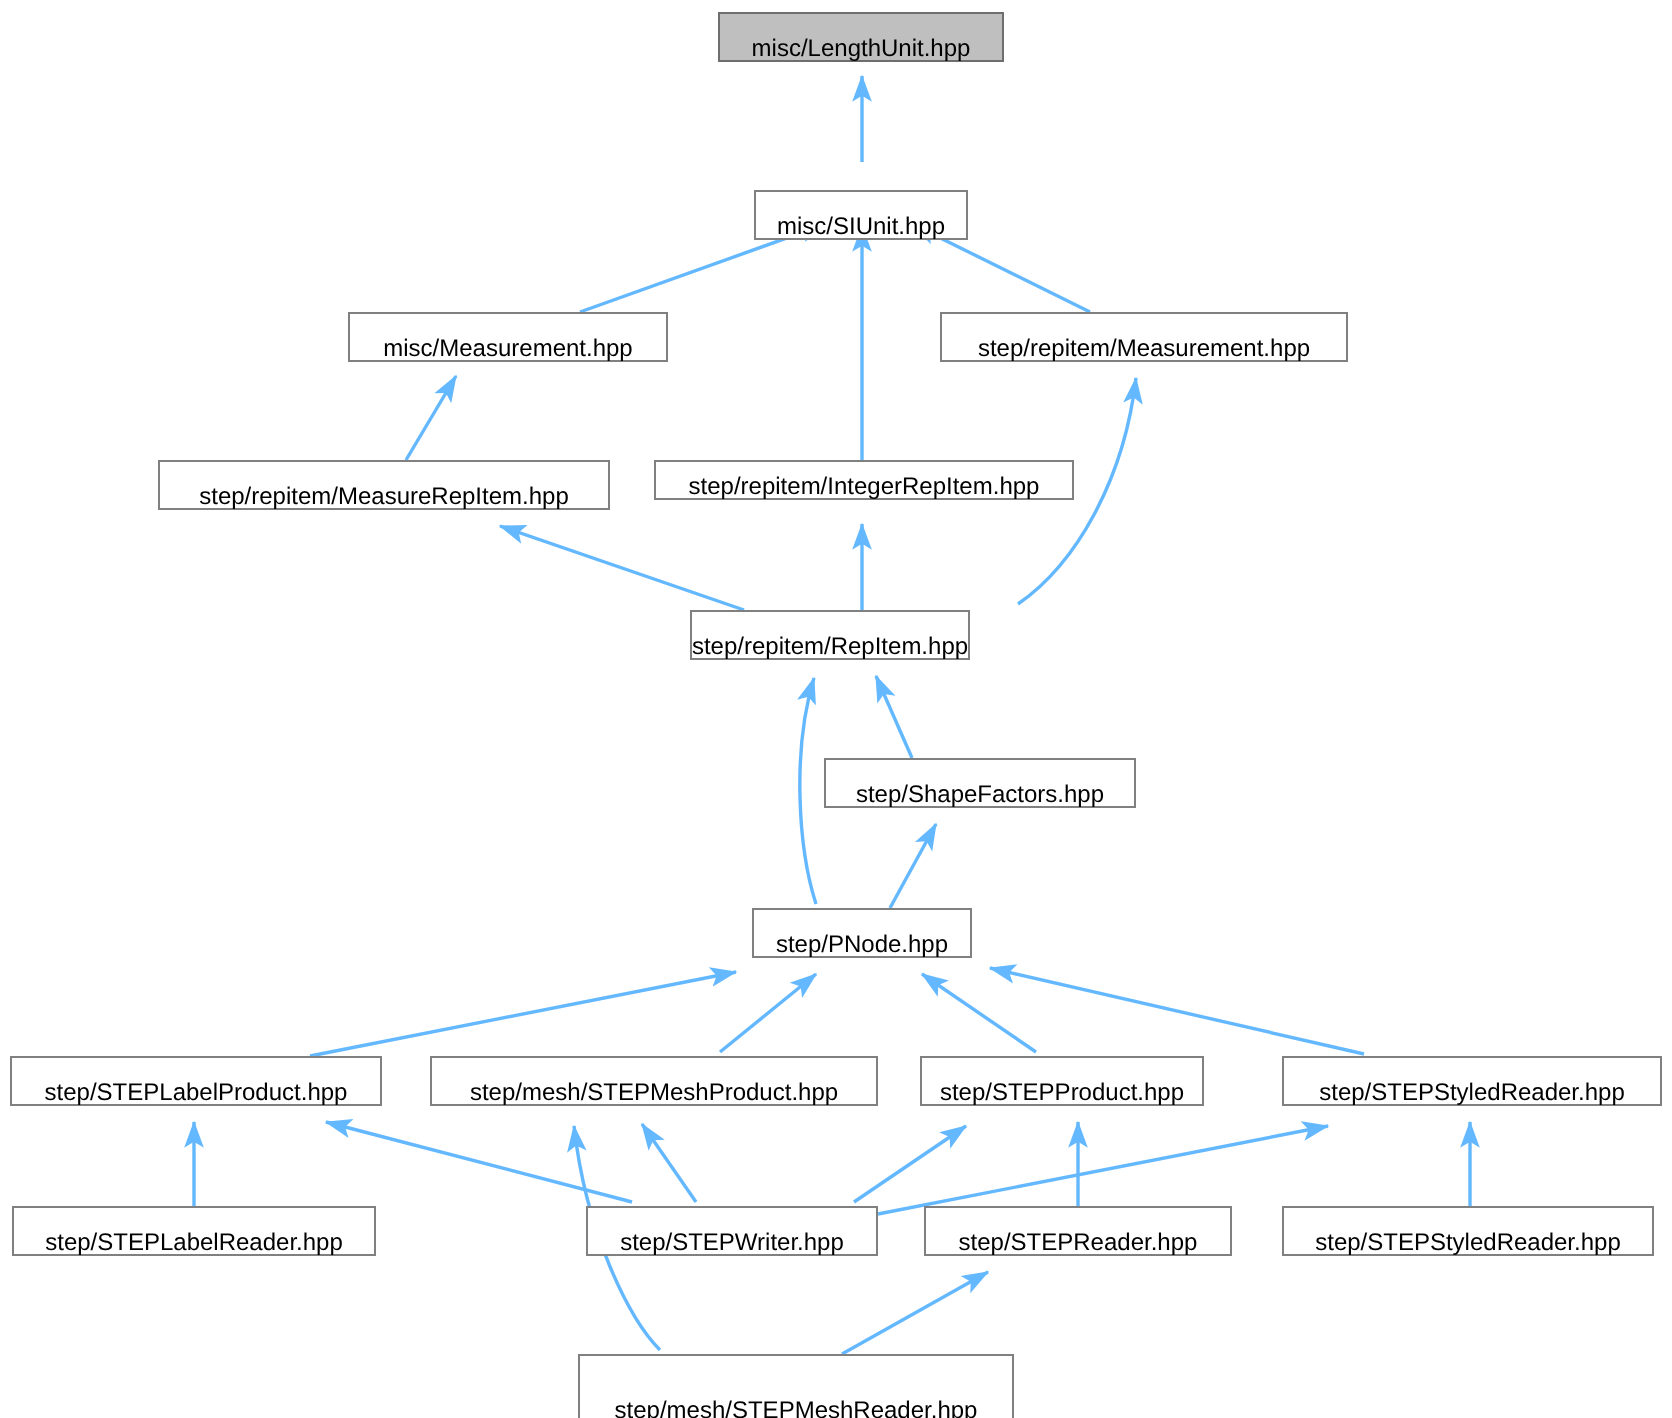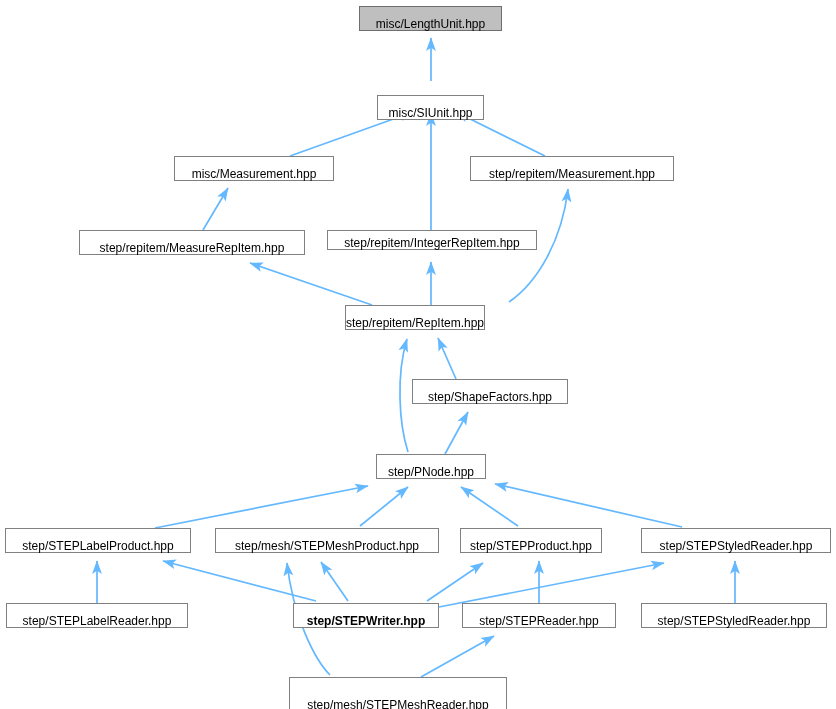--- a/index.html
+++ b/index.html
@@ -119,21 +119,21 @@
       </div>
       <div class="node" style="left: 460px; top: 528px; width: 142px; height: 25px;">
         <span class="node-label">step/STEPProduct.hpp</span>
       </div>
       <div class="node" style="left: 641px; top: 528px; width: 190px; height: 25px;">
         <span class="node-label">step/STEPStyledReader.hpp</span>
       </div>
       <div class="node" style="left: 6px; top: 603px; width: 182px; height: 25px;">
         <span class="node-label">step/STEPLabelReader.hpp</span>
       </div>
-      <div class="node" style="left: 293px; top: 603px; width: 146px; height: 25px; font-weight: bold;">
+      <div class="node" style="left: 293px; top: 603px; width: 146px; height: 25px;">
         <span class="node-label">step/STEPWriter.hpp</span>
       </div>
       <div class="node" style="left: 462px; top: 603px; width: 154px; height: 25px;">
         <span class="node-label">step/STEPReader.hpp</span>
       </div>
       <div class="node" style="left: 641px; top: 603px; width: 186px; height: 25px;">
         <span class="node-label">step/STEPStyledReader.hpp</span>
       </div>
       <div class="node" style="left: 289px; top: 677px; width: 218px; height: 35px;">
         <span class="node-label">step/mesh/STEPMeshReader.hpp</span>

